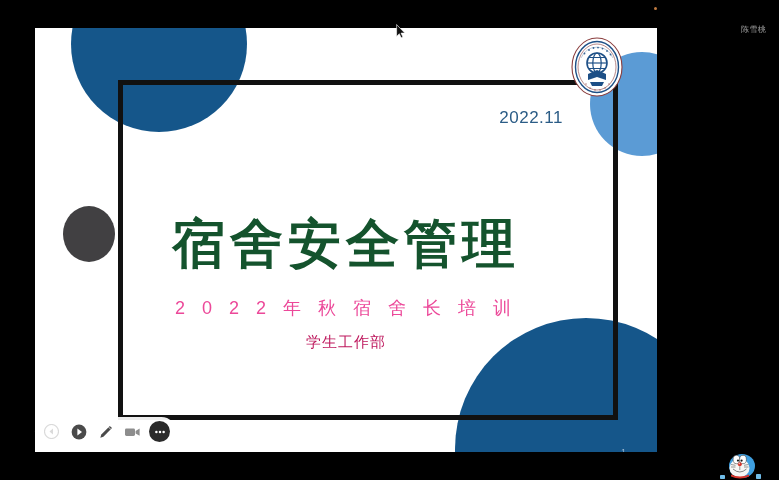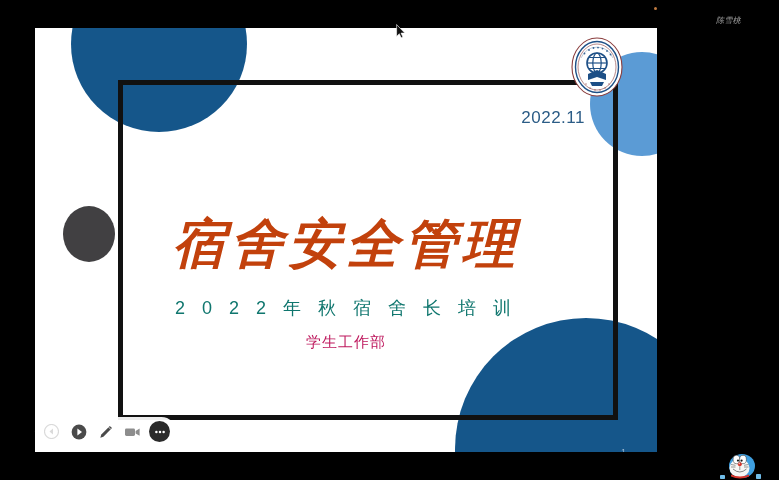--- a/index.html
+++ b/index.html
@@ -19,30 +19,29 @@
     width: 779px;
     height: 480px;
     background: #000000;
     overflow: hidden;
   }
 
   
   .participant-name {
     position: absolute;
     left: 716px;
-    top: 16px;
+    top: 25px;
     width: 50px;
-    text-align: left;
+    text-align: right;
     color: #b9b9b9;
     font-size: 8px;
     line-height: 10px;
     letter-spacing: 0.3px;
     opacity: 0.85;
     white-space: nowrap;
-    font-style: italic;
   }
 
   
   .status-dot {
     position: absolute;
     left: 654px;
     top: 7px;
     width: 3px;
     height: 3px;
     border-radius: 50%;
@@ -106,21 +105,21 @@
     width: 500px;
     height: 340px;
     border: 5px solid #111111;
     box-sizing: border-box;
     background: transparent;
   }
 
   
   .slide-date {
     position: absolute;
-    left: 430px;
+    left: 408px;
     top: 80px;
     width: 120px;
     text-align: right;
     color: #2b5c86;
     font-size: 17px;
     font-weight: 400;
     letter-spacing: 0.5px;
   }
 
   
@@ -135,32 +134,31 @@
   
   .title-block {
     position: absolute;
     left: 0;
     top: 185px;
     width: 622px;
     text-align: center;
     z-index: 4;
   }
   .slide-main-title {
-    color: #c2410c;
+    color: #14532d;
     font-size: 53px;
     font-weight: bold;
     letter-spacing: 5px;
     line-height: 62px;
     margin: 0;
     white-space: nowrap;
-    font-style: italic;
   }
   .slide-subtitle {
     margin-top: 22px;
-    color: #0f766e;
+    color: #ec4899;
     font-size: 18px;
     letter-spacing: 6px;
     line-height: 22px;
     white-space: nowrap;
   }
   .slide-department {
     margin-top: 13px;
     color: #be185d;
     font-size: 15px;
     letter-spacing: 1px;

